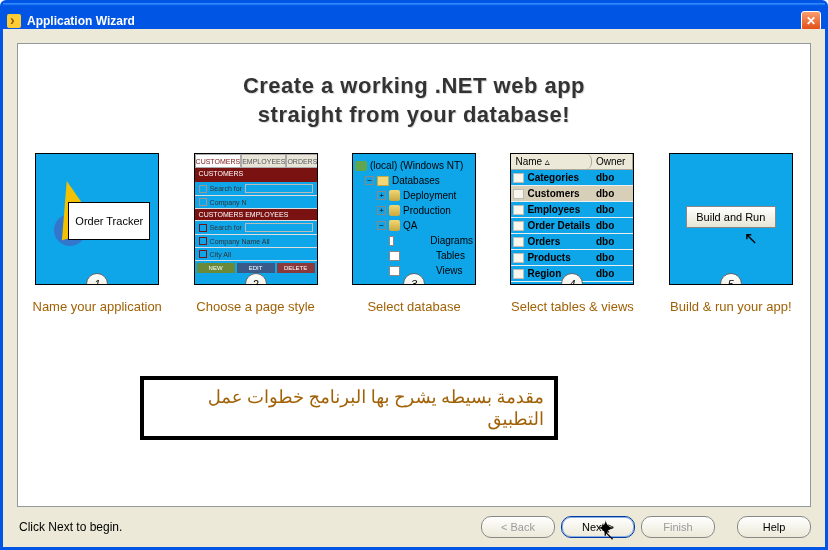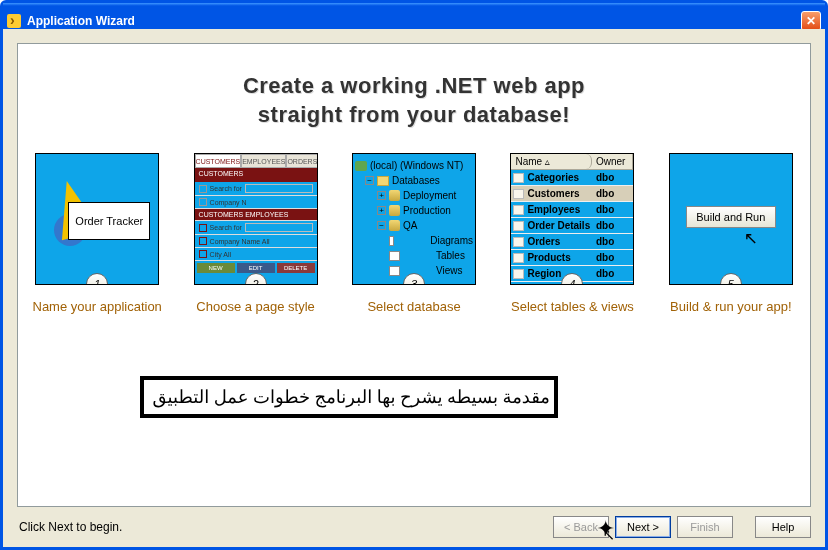--- a/index.html
+++ b/index.html
@@ -51,26 +51,26 @@
 .tv-c2 { width: 44px; }
 .tv-r { display: flex; border-bottom: 1px solid #eee; height: 16px; align-items: center; font-weight: bold; }
 .tv-r.sel { background: #d7cfb8; }
 .tv-r .tv-c1 { display: flex; align-items: center; gap: 3px; padding-left: 2px; }
 .tv-r .tv-c2 { padding-left: 4px; }
 .tico { width: 11px; height: 10px; background: #f9f6ec; border: 1px solid #bbb; }
 
 .buildbtn { position: absolute; left: 16px; top: 52px; right: 16px; height: 22px; border: 1px solid #888; background: linear-gradient(#fff, #e6e6d6); display: flex; align-items: center; justify-content: center; font-size: 11px; }
 .cursor5 { position: absolute; left: 74px; top: 74px; font-size: 17px; }
 
-.arabic { position: absolute; left: 122px; top: 332px; width: 418px; border: 4px solid #000; padding: 6px 4px; direction: rtl; color: #000000; font-size: 18px; font-family: 'Traditional Arabic', Tahoma, serif; background: #fff; }
+.arabic { position: absolute; left: 122px; top: 332px; width: 418px; border: 4px solid #000; padding: 6px 10px; direction: rtl; color: #a16207; font-size: 18px; font-family: 'Traditional Arabic', Tahoma, serif; background: #fff; }
 
 .footer { position: absolute; left: 14px; right: 14px; bottom: 0; height: 40px; display: flex; align-items: center; }
 .hint { font-size: 12px; color: #000; margin-left: 2px; }
 .btns { margin-left: auto; display: flex; gap: 6px; align-items: center; }
-.wbtn { width: 56px; height: 22px; border: 1px solid #888; background: linear-gradient(#fff, #ece9d8); font-size: 11px; cursor: pointer; border-radius: 0; }
+.wbtn { width: 74px; height: 22px; border: 1px solid #888; background: linear-gradient(#fff, #ece9d8); font-size: 11px; cursor: pointer; border-radius: 10px; }
 .wbtn:disabled { color: #9a9a9a; }
 .wbtn.def { border: 1px solid #003c9e; box-shadow: 0 0 0 1px #89ade8 inset; }
 .spark { position: absolute; right: 196px; bottom: 5px; font-size: 22px; pointer-events: none; }
 .spark .cur { font-size: 15px; position: absolute; left: 6px; top: 10px; }
 </style>
 </head>
 <body>
 
 <div class="window">
   <div class="titlebar">

